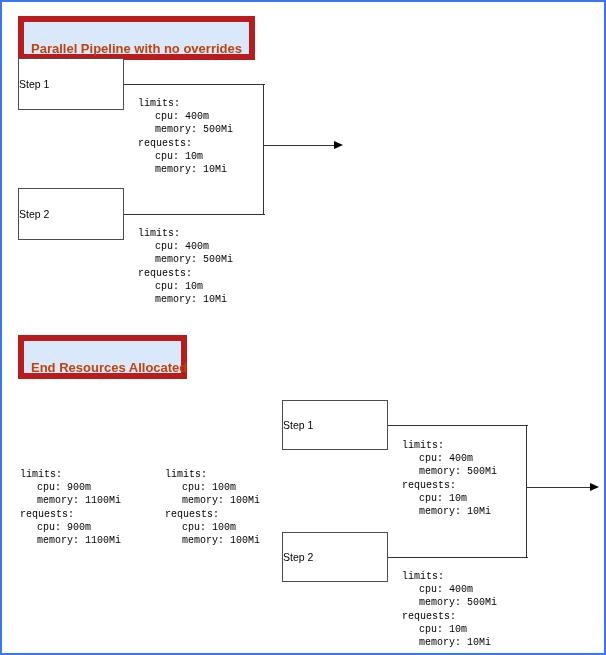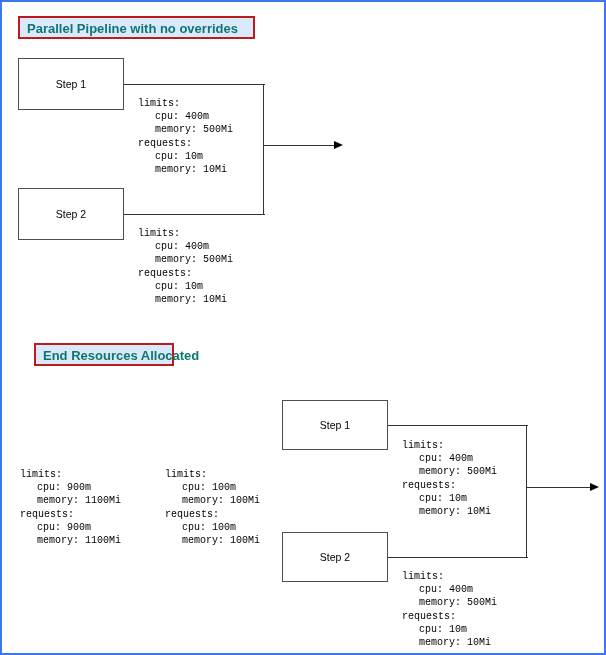--- a/index.html
+++ b/index.html
@@ -18,38 +18,38 @@
     background: #ffffff;
     box-sizing: border-box;
     border: 2px solid #3b77ef;
     overflow: hidden;
   }
   
   .section-title {
     position: absolute;
     box-sizing: border-box;
     background: #dae8fc;
-    border: 2px solid #b91c1c;
-    color: #0f766e;
+    border: 6px solid #b91c1c;
+    color: #c2410c;
     font-size: 13px;
     font-weight: bold;
     line-height: 21px;
-    padding: 0 7px;
+    padding: 16px 7px;
     white-space: nowrap;
     font-family: "Liberation Sans", sans-serif;
   }
   
   .node-box {
     position: absolute;
     box-sizing: border-box;
     background: #ffffff;
     border: 1.4px solid #4d4d4d;
     display: flex;
     align-items: center;
-    justify-content: center;
+    justify-content: flex-start;
     text-align: center;
     font-size: 10.5px;
     color: #000000;
     line-height: 13px;
     font-family: "Liberation Sans", sans-serif;
   }
   .node-box .node-label {
     display: block;
     white-space: pre-line;
   }
@@ -118,21 +118,21 @@
 
   <div class="res-block" style="left:136px; top:225px;">
     <span class="res-head">limits:</span>
     <span class="res-item">cpu: 400m</span>
     <span class="res-item">memory: 500Mi</span>
     <span class="res-head">requests:</span>
     <span class="res-item">cpu: 10m</span>
     <span class="res-item">memory: 10Mi</span>
   </div>
 
-  <div class="section-title" style="left:16px; top:341px; width:140px; height:23px;margin-left:16px;">End Resources Allocated</div>
+  <div class="section-title" style="left:16px; top:333px; width:169px; height:23px;">End Resources Allocated</div>
 
 
   <div class="res-block" style="left:18px; top:466px;">
     <span class="res-head">limits:</span>
     <span class="res-item">cpu: 900m</span>
     <span class="res-item">memory: 1100Mi</span>
     <span class="res-head">requests:</span>
     <span class="res-item">cpu: 900m</span>
     <span class="res-item">memory: 1100Mi</span>
   </div>

